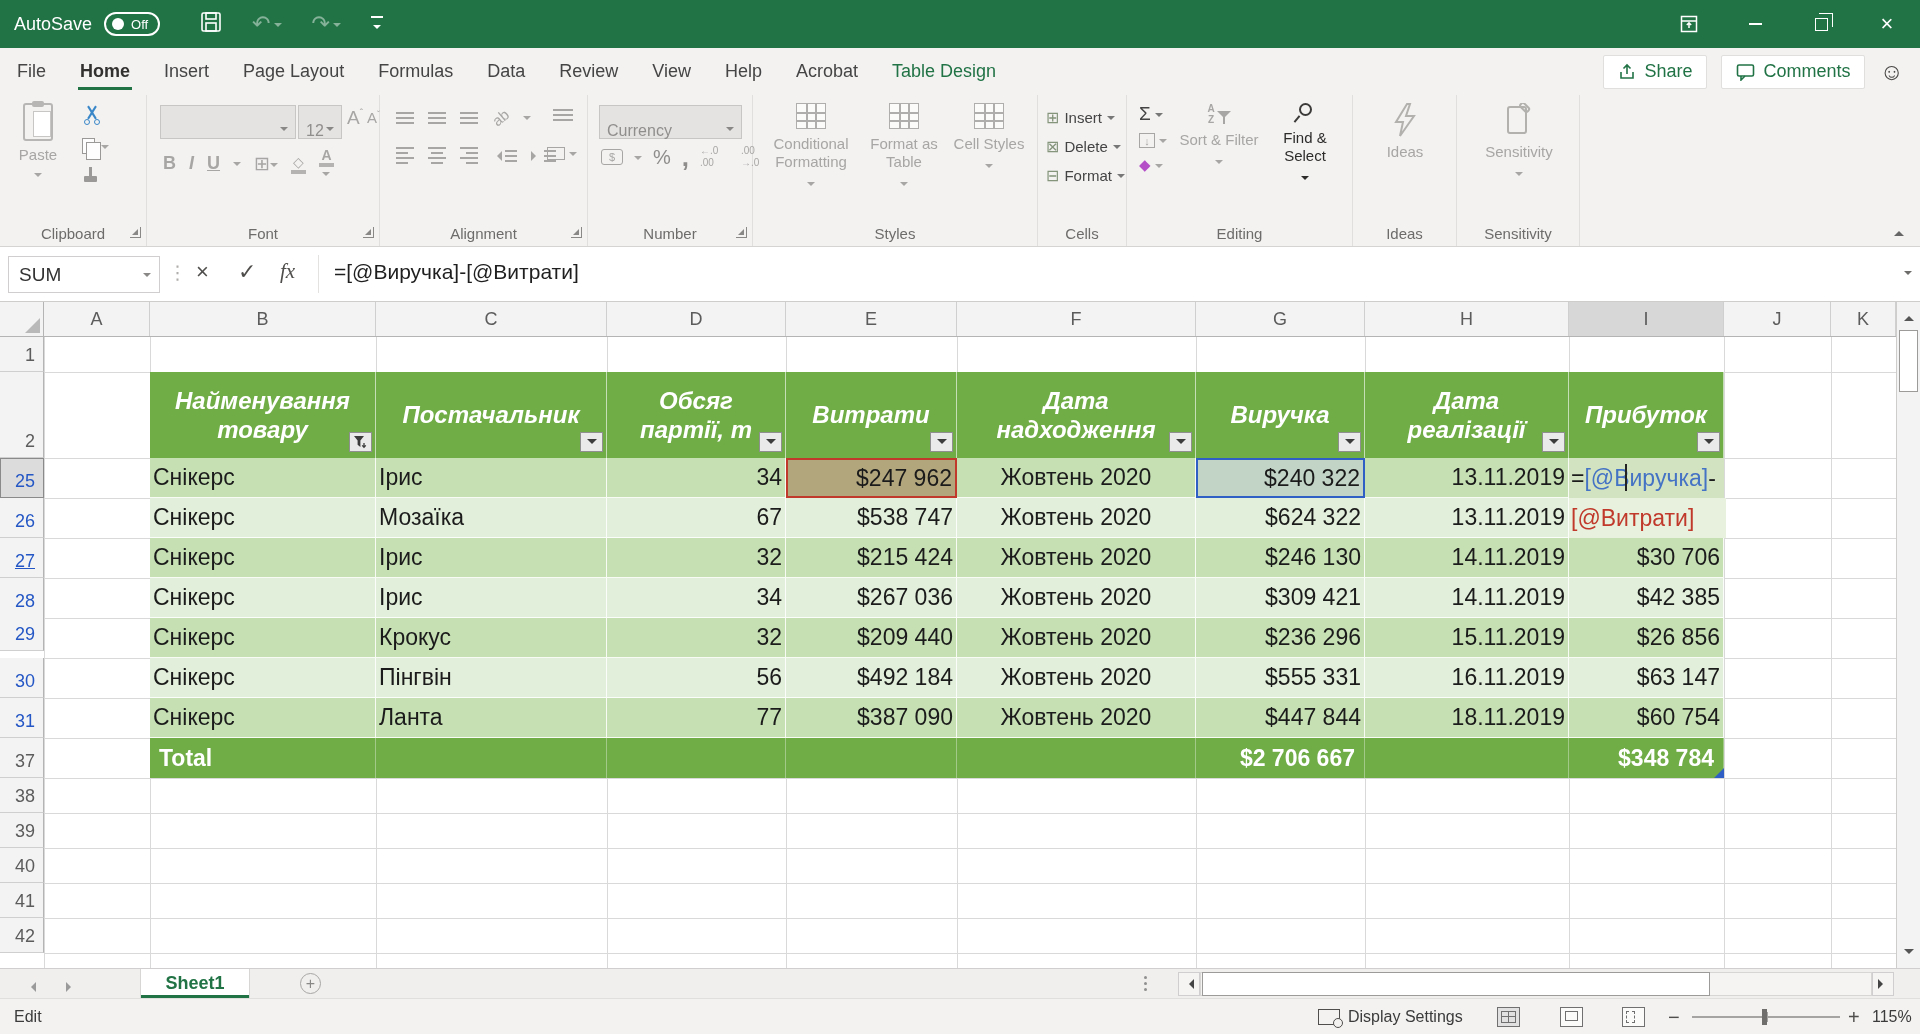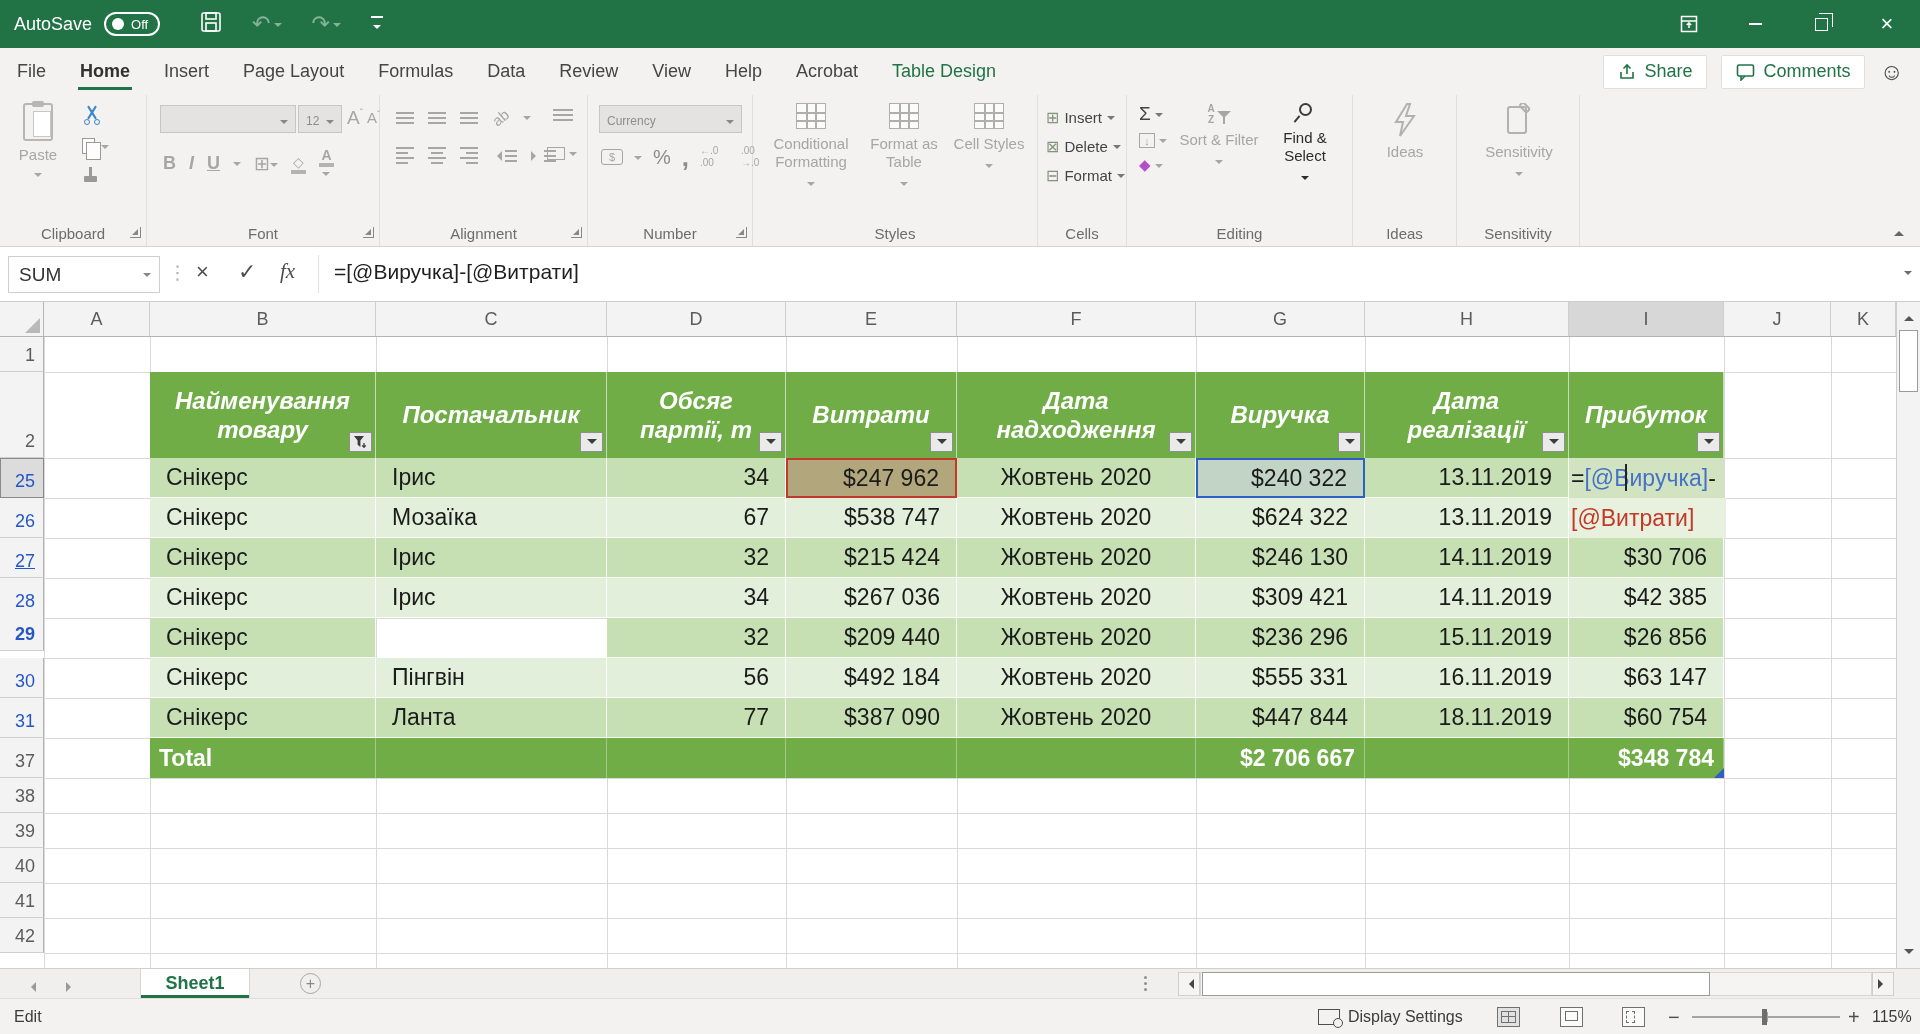--- a/index.html
+++ b/index.html
@@ -41,21 +41,21 @@
   .pillbtn{background:#fff;border:1px solid #e1dfdd;height:34px;padding:0 14px;border-radius:2px;color:#217346;font-size:18px;display:flex;gap:8px;align-items:center}
   .smiley{font-size:24px;color:#494846;line-height:1}
 
   
   #ribbon{position:absolute;top:95px;left:0;right:0;height:152px;background:#f3f2f1;border-bottom:1px solid #d6d4d2}
   .rgroup{position:absolute;top:0;height:151px;border-right:1px solid #e1dfdd}
   .glabel{position:absolute;bottom:4px;left:0;right:0;text-align:center;font-size:15px;color:#6d6c6b}
   .dlg{position:absolute;bottom:8px;right:5px;width:11px;height:11px;border-right:1.5px solid #8a8886;border-bottom:1.5px solid #8a8886}
   .dlg::after{content:"";position:absolute;right:2px;bottom:2px;width:0;height:0;border:3px solid transparent;border-right-color:#8a8886;border-bottom-color:#8a8886}
   .dtx{color:#a8a6a4}.etx{color:#444}
-  .combo{background:#e5e3e2;border:1px solid #c8c6c4;height:28px;display:flex;align-items:flex-end;padding:4px 7px;color:#908e8c;font-size:12px}
+  .combo{background:#e5e3e2;border:1px solid #c8c6c4;height:28px;display:flex;align-items:flex-start;padding:16px 7px;color:#908e8c;font-size:16px}
   .combo .tri{margin-left:auto;border-top-color:#8a8886}
   .bars{width:18px;display:flex;flex-direction:column;gap:3px}
   .bars i{height:2px;background:#a8a6a4;display:block;width:100%}
   .bars.short i:nth-child(even){width:66%}
   .bars.ctr{align-items:center}.bars.rgt{align-items:flex-end}
   .rsmall{font-size:15px}
   .paste{position:absolute;left:12px;top:8px;width:52px;height:112px;display:flex;flex-direction:column;align-items:center;gap:5px}
   .clipicon{width:30px;height:38px;border:2px solid #b8b6b4;border-radius:3px;position:relative;background:#f3f2f1}
   .clipicon::before{content:"";position:absolute;left:7px;top:-4px;width:12px;height:6px;background:#b8b6b4;border-radius:2px}
   .clipicon::after{content:"";position:absolute;left:8px;top:6px;width:16px;height:24px;background:#fff;border:1px solid #c8c6c4}
@@ -102,21 +102,21 @@
   .ch{position:absolute;top:0;height:34px;border-right:1px solid #cfcfcf;display:flex;align-items:center;justify-content:center;font-size:18px;color:#5c5c5c}
   .ch.activecol{background:#d7d7d7}
   .corner{position:absolute;left:0;top:0;width:44px;height:34px;border-right:1px solid #b4b4b4;background:#f3f3f3}
   .corner::after{content:"";position:absolute;right:3px;bottom:3px;width:0;height:0;border-left:15px solid transparent;border-bottom:15px solid #b9b9b9}
 
   
   #sheet{position:absolute;top:337px;left:0;width:1896px;height:631px;background:#fff;overflow:hidden}
   .rh{position:absolute;left:0;width:44px;background:#f3f3f3;border-right:1px solid #b4b4b4;border-bottom:1px solid #cfcfcf;display:flex;align-items:flex-end;justify-content:flex-end;padding:0 8px 5px 0;font-size:18px;color:#5c5c5c}
   .rh.bluenum{color:#2457c5}
   .rh.activerow{background:#dcdcdc;border:1px solid #8a8a8a}
-  .cell{position:absolute;display:flex;align-items:center;font-size:23px;color:#1b1b1b;padding:0 16px;border-right:1px solid rgba(255,255,255,.85);border-bottom:1px solid rgba(255,255,255,.85);white-space:nowrap;overflow:hidden}
+  .cell{position:absolute;display:flex;align-items:center;font-size:23px;color:#1b1b1b;padding:0 3px;border-right:1px solid rgba(255,255,255,.85);border-bottom:1px solid rgba(255,255,255,.85);white-space:nowrap;overflow:hidden}
   .band-a{background:#c6e0b4}.band-b{background:#e2efda}
   .al{justify-content:flex-start}.ar{justify-content:flex-end}.ac{justify-content:center}
   .th{position:absolute;background:#70ad47;color:#fff;font-weight:bold;font-style:italic;font-size:24px;display:flex;align-items:center;justify-content:center;text-align:center;line-height:1.22;border-right:1px solid rgba(255,255,255,.6);padding:4px 12px}
   .filterbtn{position:absolute;right:3px;bottom:6px;width:23px;height:20px;background:#eaeaea;border:1px solid #8f8f8f;color:#3c3c3c;display:flex;align-items:center;justify-content:center;font-style:normal}
   .filterbtn .tri{margin-top:4px;border-width:5px;border-top-color:#3c3c3c}
   .totalcell{position:absolute;background:#70ad47;color:#fff;font-weight:bold;font-size:23px;display:flex;align-items:center;padding:0 9px;border-right:1px solid rgba(255,255,255,.35);white-space:nowrap}
   .ref-red{background:#b2a67d;border:2px solid #c0392b}
   .ref-blue{background:#c2d4c6;border:2px solid #2f5fc4}
   .editline{position:absolute;display:flex;align-items:center;font-size:23px;padding:0 2px;white-space:nowrap}
   .caret{position:absolute;width:1.5px;height:27px;background:#222}
@@ -538,21 +538,21 @@
         <line x1="44" y1="546.5" x2="1896" y2="546.5" stroke="#d9d9d9" stroke-width="1"></line>
         <line x1="44" y1="581.5" x2="1896" y2="581.5" stroke="#d9d9d9" stroke-width="1"></line>
         <line x1="44" y1="616.5" x2="1896" y2="616.5" stroke="#d9d9d9" stroke-width="1"></line>
       </svg>
       <div class="rh" style="top: 0px; height: 35px;">1</div>
       <div class="rh" style="top: 35px; height: 86px;">2</div>
       <div class="rh bluenum activerow" style="top: 121px; height: 40px;">25</div>
       <div class="rh bluenum" style="top: 161px; height: 40px;">26</div>
       <div class="rh bluenum" style="top: 201px; height: 40px; text-decoration: underline;">27</div>
       <div class="rh bluenum" style="top: 241px; height: 40px;">28</div>
-      <div class="rh bluenum" style="top: 274px; height: 40px; font-weight: bold;">29</div>
+      <div class="rh bluenum" style="top: 274px; height: 40px;">29</div>
       <div class="rh bluenum" style="top: 321px; height: 40px;">30</div>
       <div class="rh bluenum" style="top: 361px; height: 40px;">31</div>
       <div class="rh" style="top: 401px; height: 40px;">37</div>
       <div class="rh" style="top: 441px; height: 35px;">38</div>
       <div class="rh" style="top: 476px; height: 35px;">39</div>
       <div class="rh" style="top: 511px; height: 35px;">40</div>
       <div class="rh" style="top: 546px; height: 35px;">41</div>
       <div class="rh" style="top: 581px; height: 35px;">42</div>
       <div class="th" style="left: 150px; top: 35px; width: 226px; height: 86px;">
         <span>Найменування товару</span>
@@ -631,20 +631,21 @@
       <div class="cell band-a ar" style="left: 1569px; top: 201px; width: 155px; height: 40px;">$30 706</div>
       <div class="cell band-b al" style="left: 150px; top: 241px; width: 226px; height: 40px;">Снікерс</div>
       <div class="cell band-b al" style="left: 376px; top: 241px; width: 231px; height: 40px;">Ірис</div>
       <div class="cell band-b ar" style="left: 607px; top: 241px; width: 179px; height: 40px;">34</div>
       <div class="cell band-b ar" style="left: 786px; top: 241px; width: 171px; height: 40px;">$267 036</div>
       <div class="cell band-b ac" style="left: 957px; top: 241px; width: 239px; height: 40px;">Жовтень 2020</div>
       <div class="cell band-b ar" style="left: 1196px; top: 241px; width: 169px; height: 40px;">$309 421</div>
       <div class="cell band-b ar" style="left: 1365px; top: 241px; width: 204px; height: 40px;">14.11.2019</div>
       <div class="cell band-b ar" style="left: 1569px; top: 241px; width: 155px; height: 40px;">$42 385</div>
       <div class="cell band-a al" style="left: 150px; top: 281px; width: 226px; height: 40px;">Снікерс</div>
+      <div class="cell band-a al" style="left: 376px; top: 281px; width: 231px; height: 40px;">Крокус</div>
       <div class="cell band-a ar" style="left: 607px; top: 281px; width: 179px; height: 40px;">32</div>
       <div class="cell band-a ar" style="left: 786px; top: 281px; width: 171px; height: 40px;">$209 440</div>
       <div class="cell band-a ac" style="left: 957px; top: 281px; width: 239px; height: 40px;">Жовтень 2020</div>
       <div class="cell band-a ar" style="left: 1196px; top: 281px; width: 169px; height: 40px;">$236 296</div>
       <div class="cell band-a ar" style="left: 1365px; top: 281px; width: 204px; height: 40px;">15.11.2019</div>
       <div class="cell band-a ar" style="left: 1569px; top: 281px; width: 155px; height: 40px;">$26 856</div>
       <div class="cell band-b al" style="left: 150px; top: 321px; width: 226px; height: 40px;">Снікерс</div>
       <div class="cell band-b al" style="left: 376px; top: 321px; width: 231px; height: 40px;">Пінгвін</div>
       <div class="cell band-b ar" style="left: 607px; top: 321px; width: 179px; height: 40px;">56</div>
       <div class="cell band-b ar" style="left: 786px; top: 321px; width: 171px; height: 40px;">$492 184</div>

